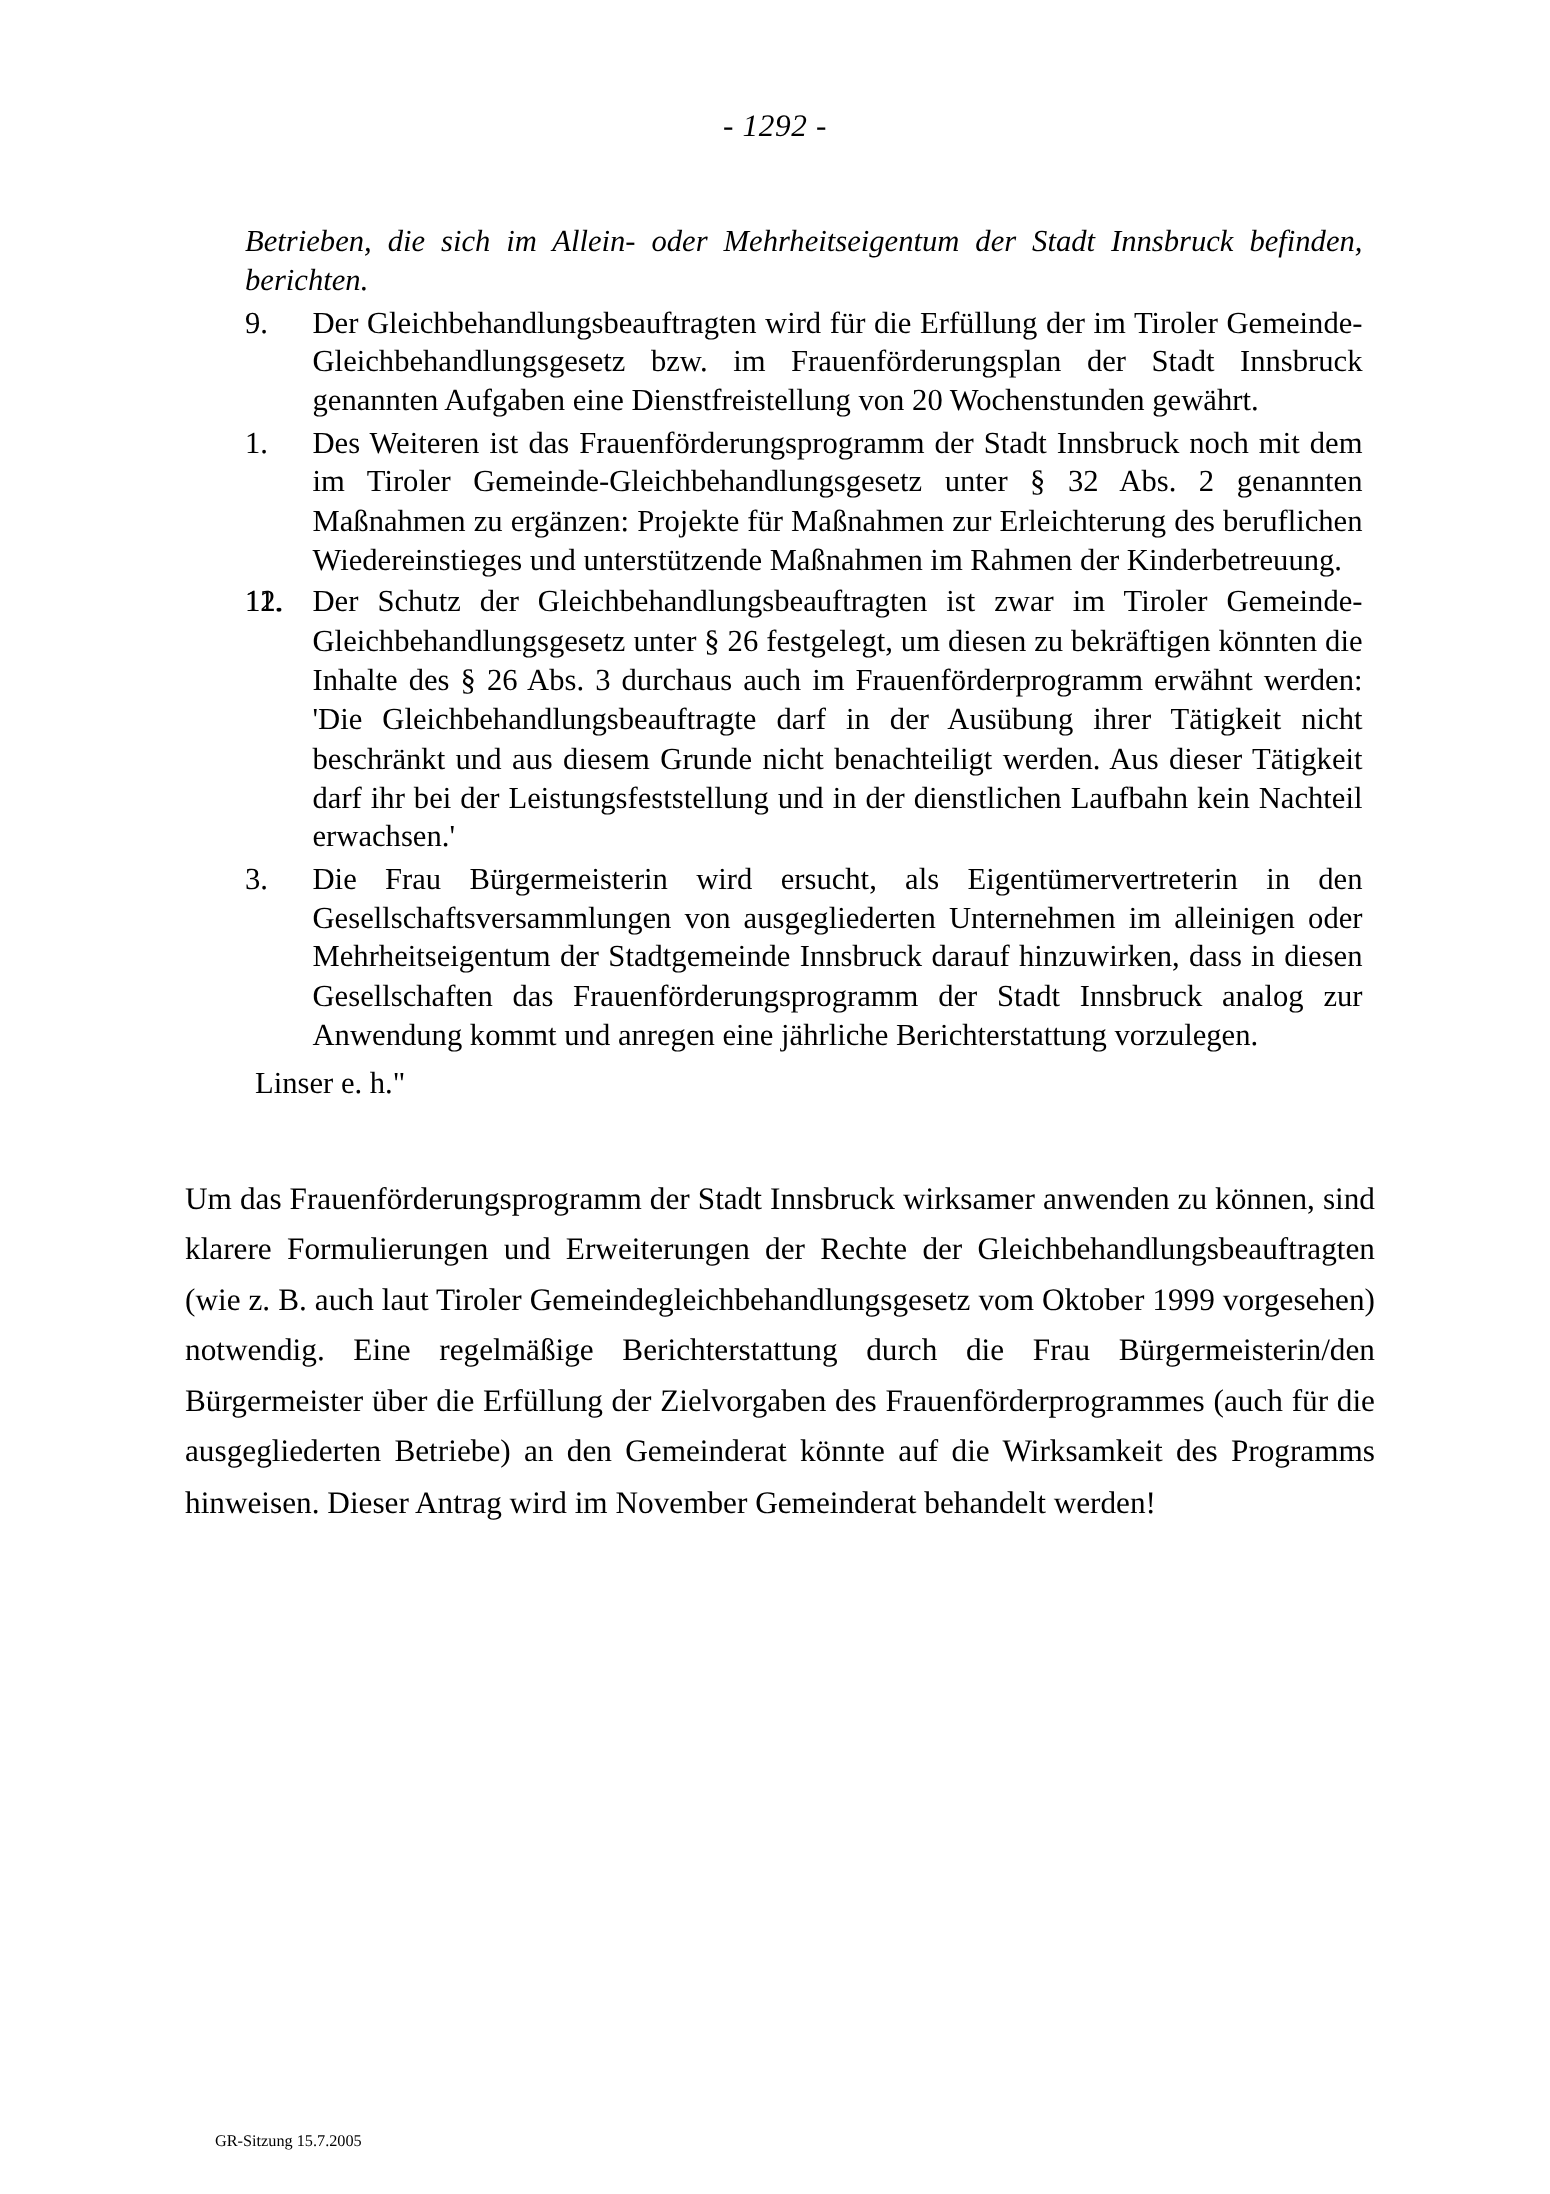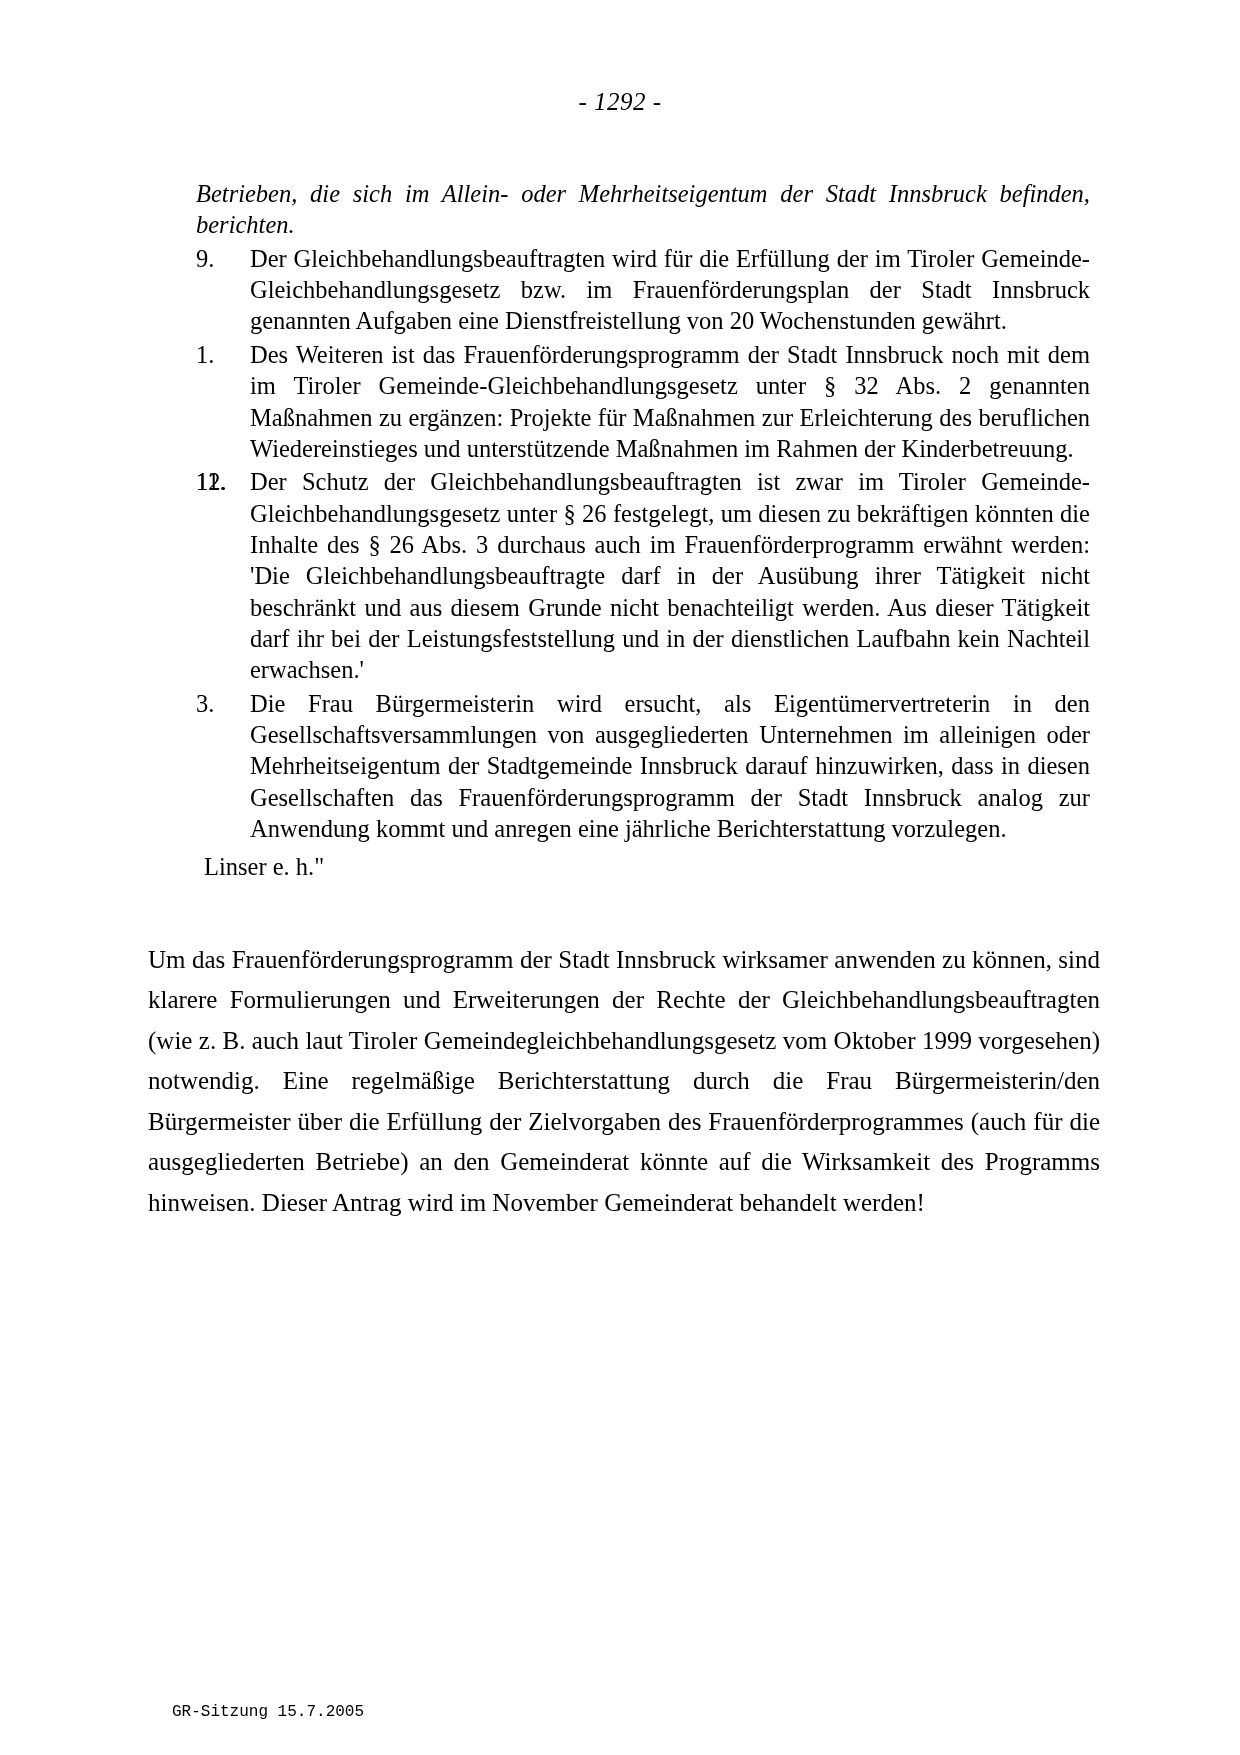--- a/index.html
+++ b/index.html
@@ -75,22 +75,22 @@
     margin-left: 0px;
     font-size: 25px;
     line-height: 1.62;
     text-align: justify;
     text-align-last: left;
   }
   .footer {
     position: absolute;
     left: 172px;
     bottom: 122px;
-    font-size: 16px;
-    font-family: Liberation Mono, monospace;
+    font-size: 13px;
+    font-family: Liberation Serif, serif;
   }
 </style>
 </head>
 <body>
 
 <div class="page">
 
   <div class="page-number">- 1292 -</div>
 
   <div class="content">

